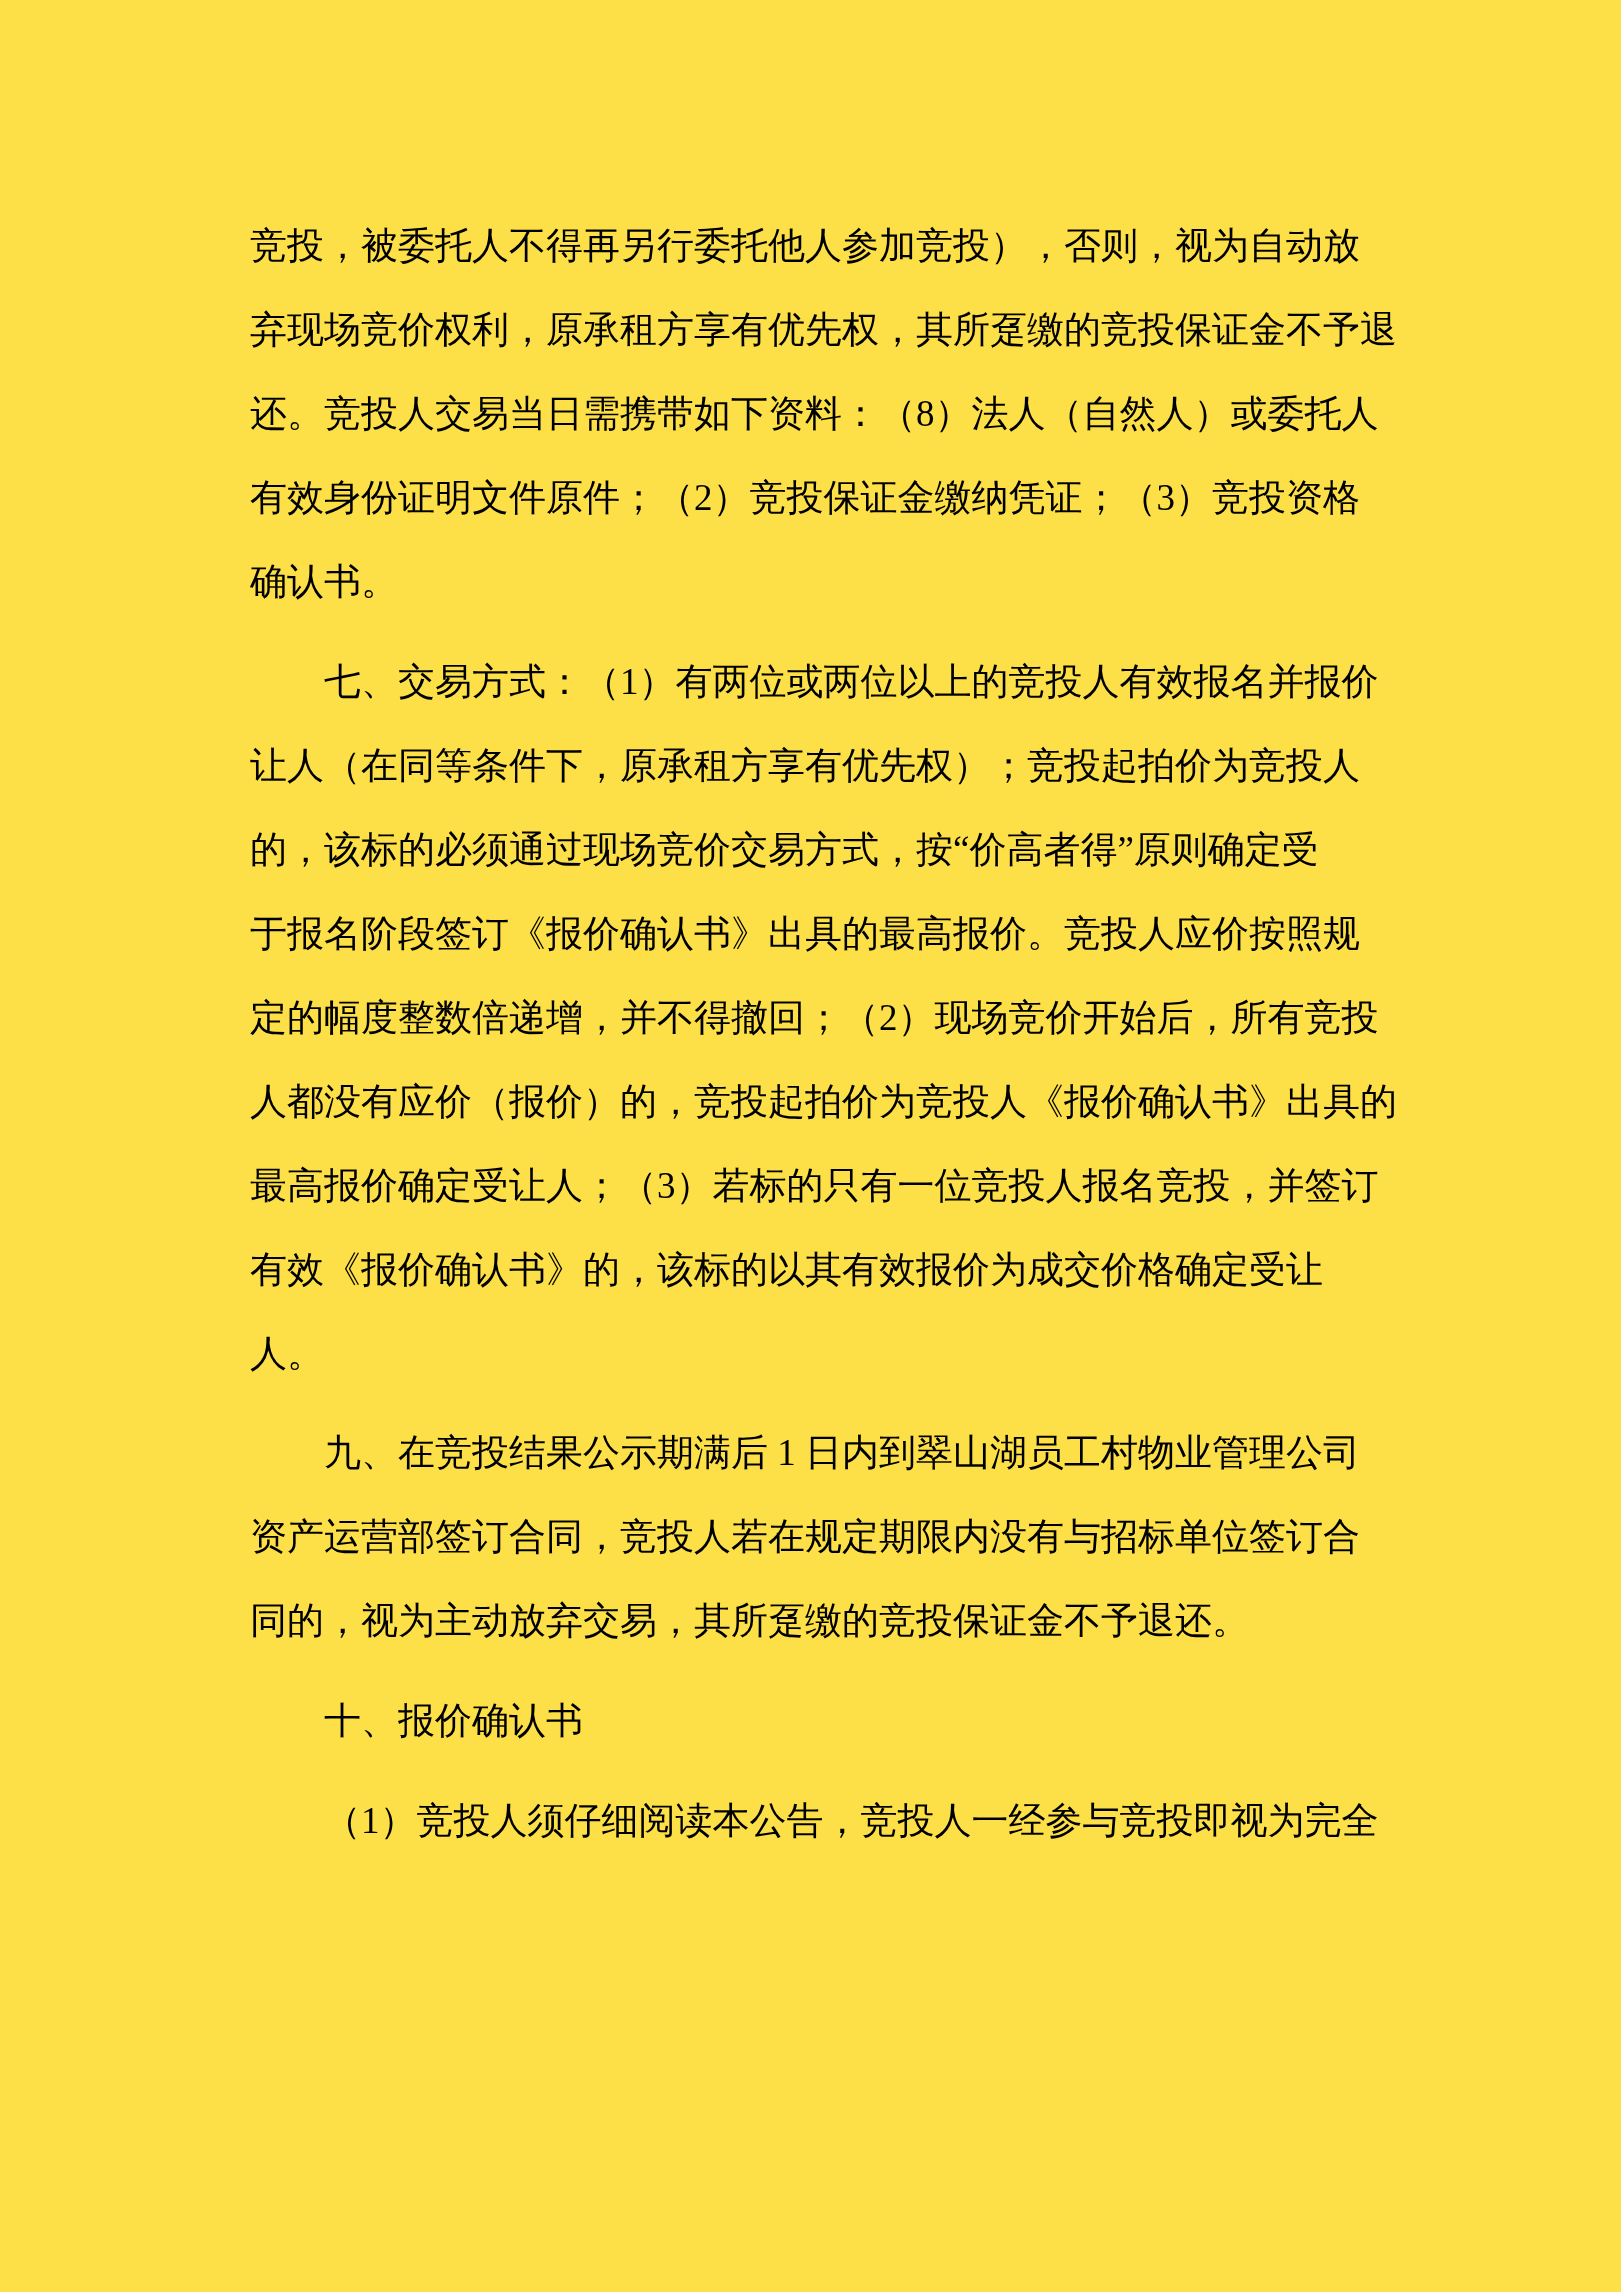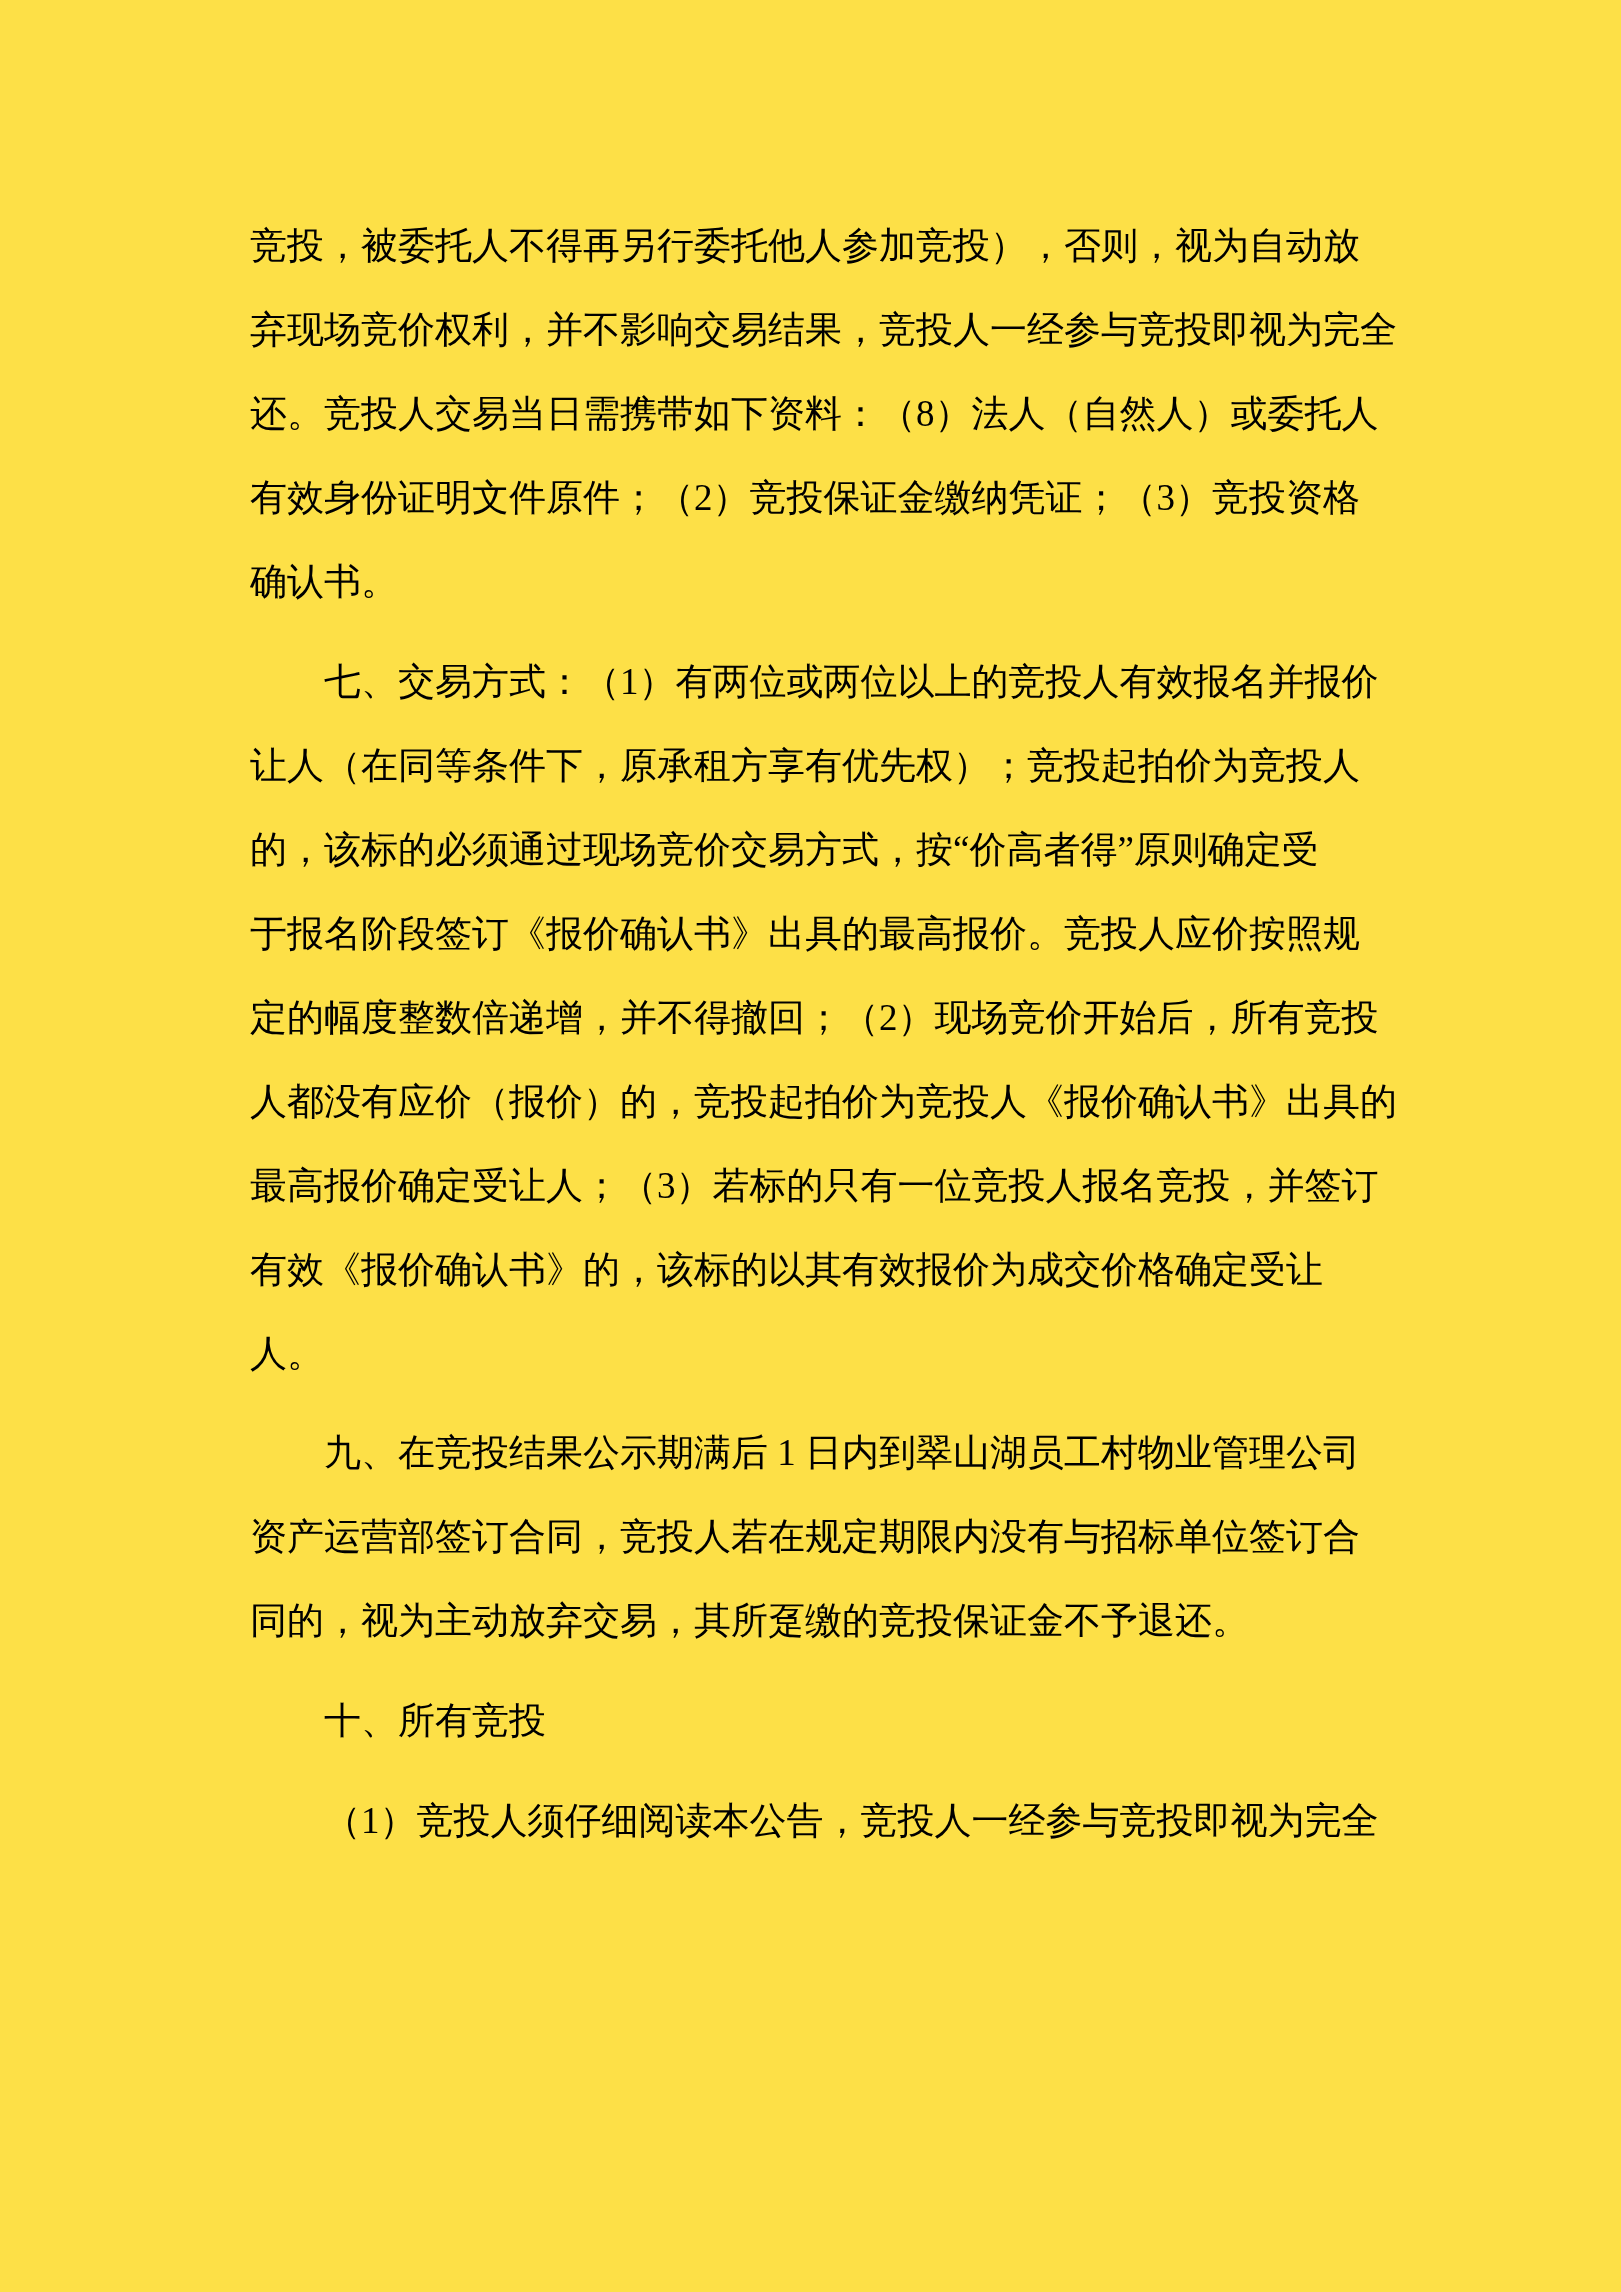--- a/index.html
+++ b/index.html
@@ -46,21 +46,21 @@
     font-weight: 400;
   }
 </style>
 </head>
 <body>
 
 <div class="page">
   <div class="doc">
       <div class="para">
         <div class="line"><span class="run">竞投，被委托人不得再另行委托他人参加竞投），否则，视为自动放</span></div>
-        <div class="line"><span class="run">弃现场竞价权利，并不影响交易结果，竞投人一经参与竞投即视为完全</span></div>
+        <div class="line"><span class="run">弃现场竞价权利，原承租方享有优先权，其所趸缴的竞投保证金不予退</span></div>
         <div class="line"><span class="run">还。竞投人交易当日需携带如下资料：（8）法人（自然人）或委托人</span></div>
         <div class="line"><span class="run">有效身份证明文件原件；（2）竞投保证金缴纳凭证；（3）竞投资格</span></div>
         <div class="line"><span class="run">确认书。</span></div>
       </div>
       <div class="para">
         <div class="line indent"><span class="run-bold">七、交易方式：</span><span class="run">（1）有两位或两位以上的竞投人有效报名并报价</span></div>
         <div class="line"><span class="run">让人（在同等条件下，原承租方享有优先权）；竞投起拍价为竞投人</span></div>
         <div class="line"><span class="run">的，该标的必须通过现场竞价交易方式，按“价高者得”原则确定受</span></div>
         <div class="line"><span class="run">于报名阶段签订《报价确认书》出具的最高报价。竞投人应价按照规</span></div>
         <div class="line"><span class="run">定的幅度整数倍递增，并不得撤回；（2）现场竞价开始后，所有竞投</span></div>
@@ -68,20 +68,20 @@
         <div class="line"><span class="run">最高报价确定受让人；（3）若标的只有一位竞投人报名竞投，并签订</span></div>
         <div class="line"><span class="run">有效《报价确认书》的，该标的以其有效报价为成交价格确定受让</span></div>
         <div class="line"><span class="run">人。</span></div>
       </div>
       <div class="para">
         <div class="line indent"><span class="run-bold">九、</span><span class="run">在竞投结果公示期满后 1 日内到翠山湖员工村物业管理公司</span></div>
         <div class="line"><span class="run">资产运营部签订合同，竞投人若在规定期限内没有与招标单位签订合</span></div>
         <div class="line"><span class="run">同的，视为主动放弃交易，其所趸缴的竞投保证金不予退还。</span></div>
       </div>
       <div class="para">
-        <div class="line indent"><span class="run-bold">十、所有竞投</span></div>
+        <div class="line indent"><span class="run-bold">十、报价确认书</span></div>
       </div>
       <div class="para">
         <div class="line indent"><span class="run">（1）竞投人须仔细阅读本公告，竞投人一经参与竞投即视为完全</span></div>
       </div>
     </div>
 </div>
 
 
 </body></html>

